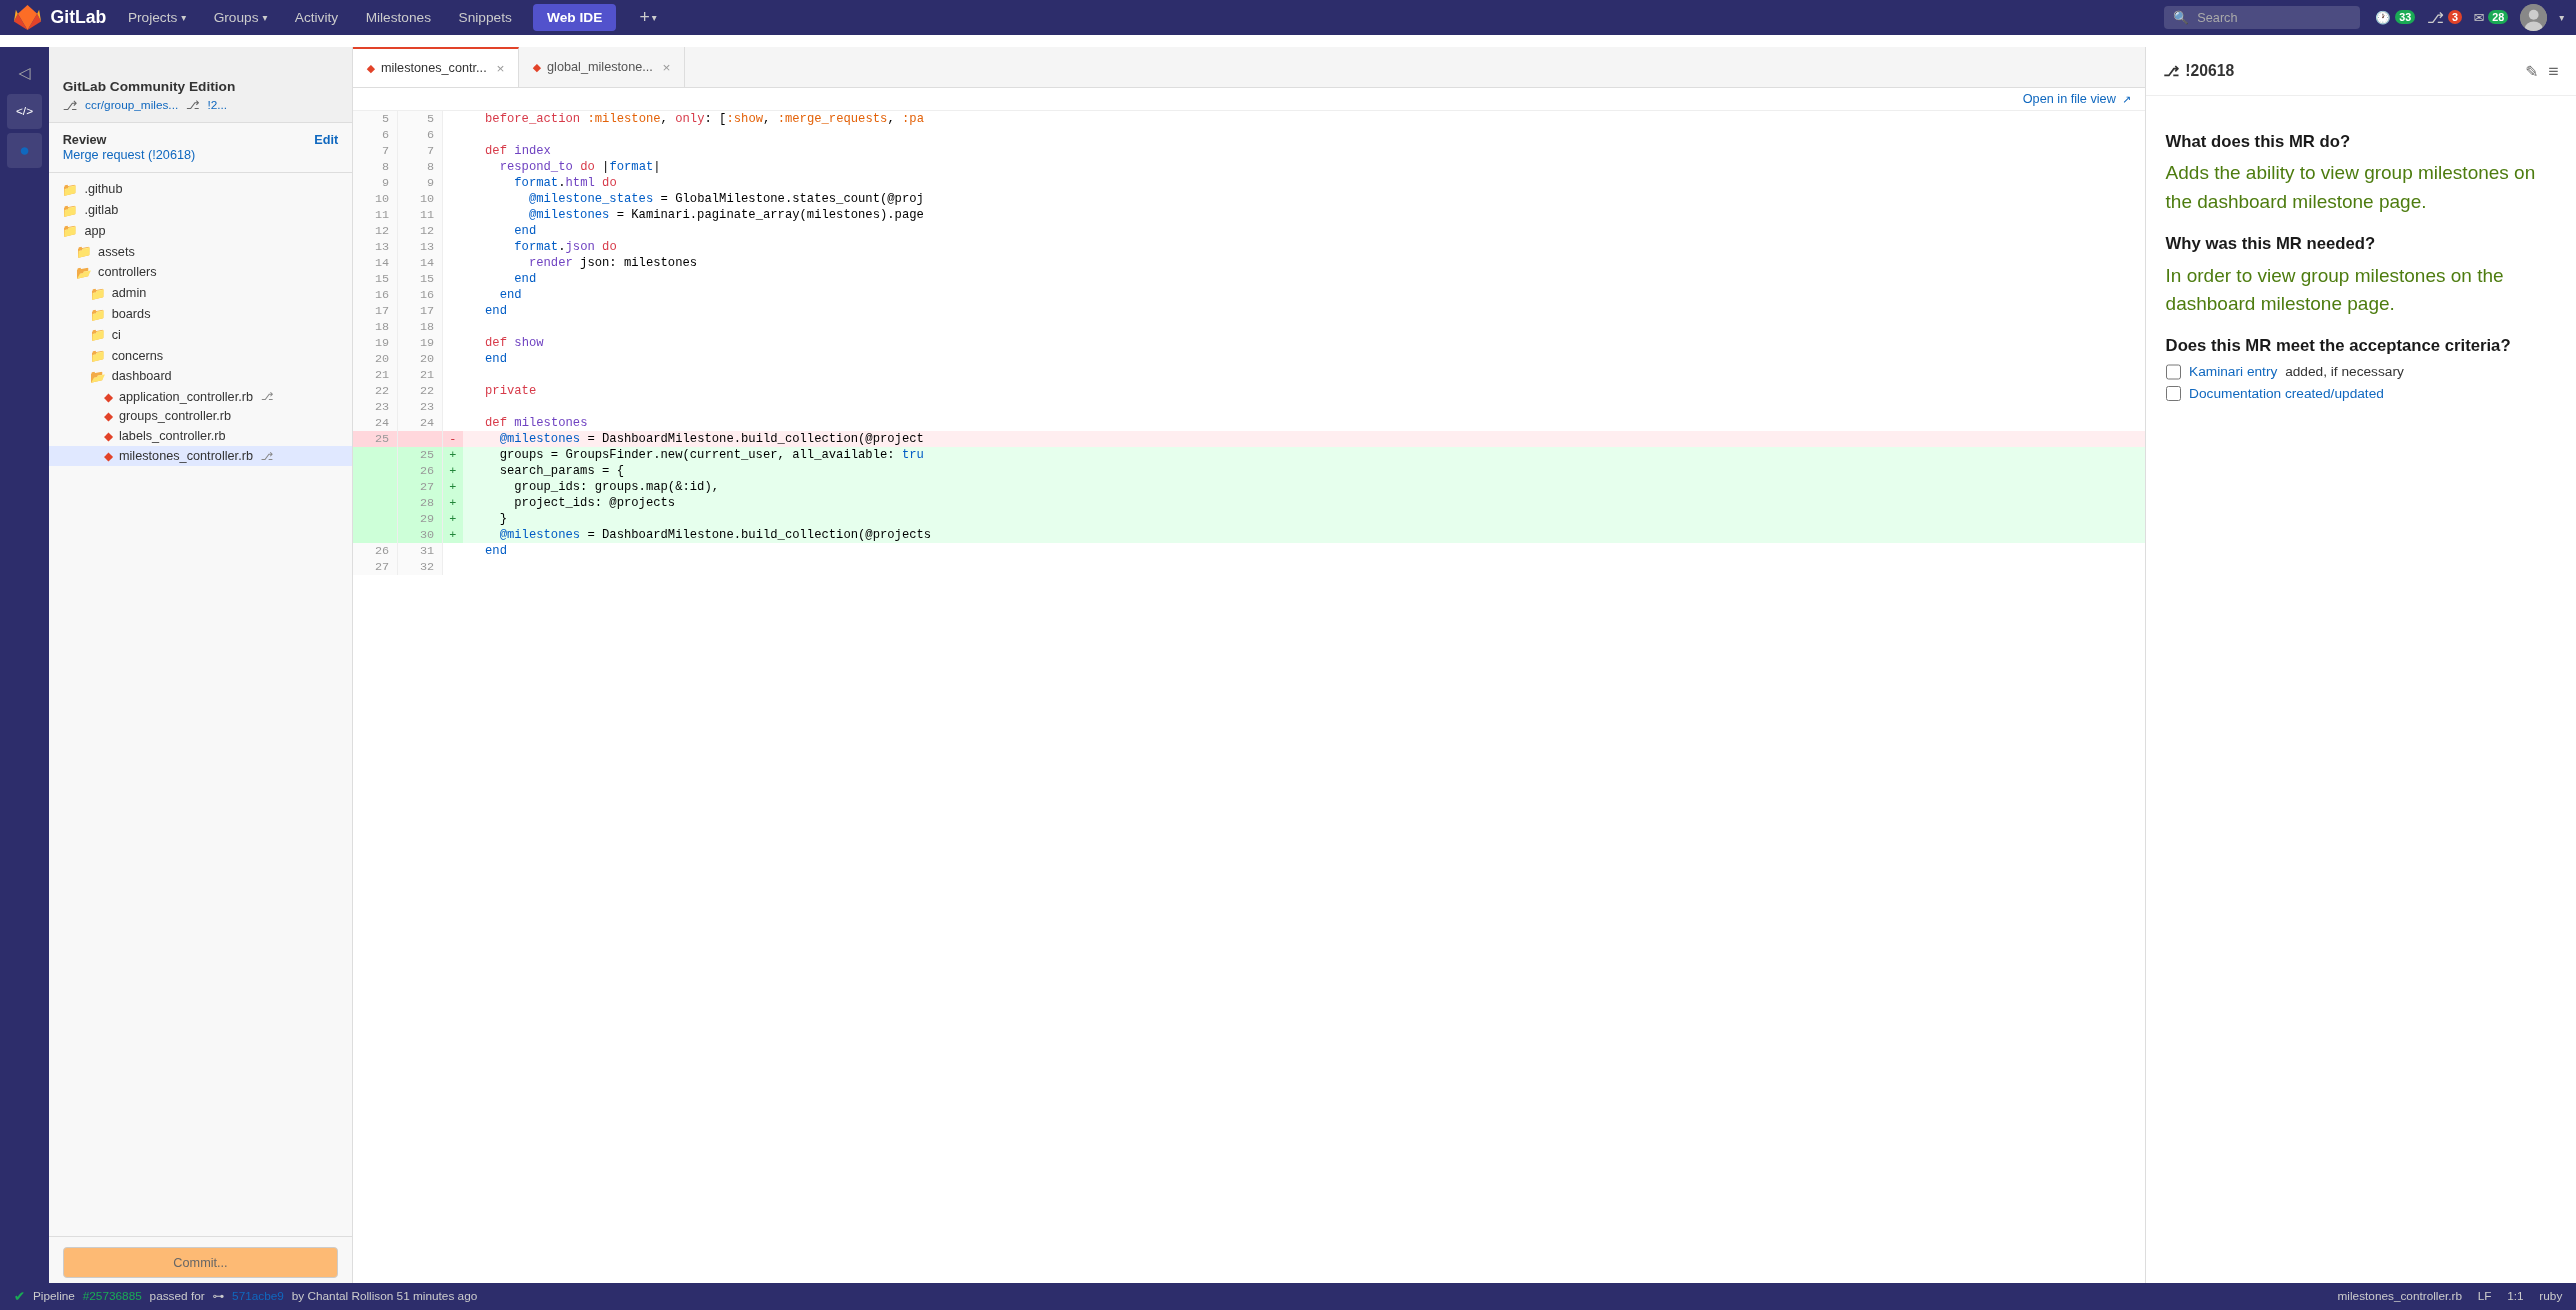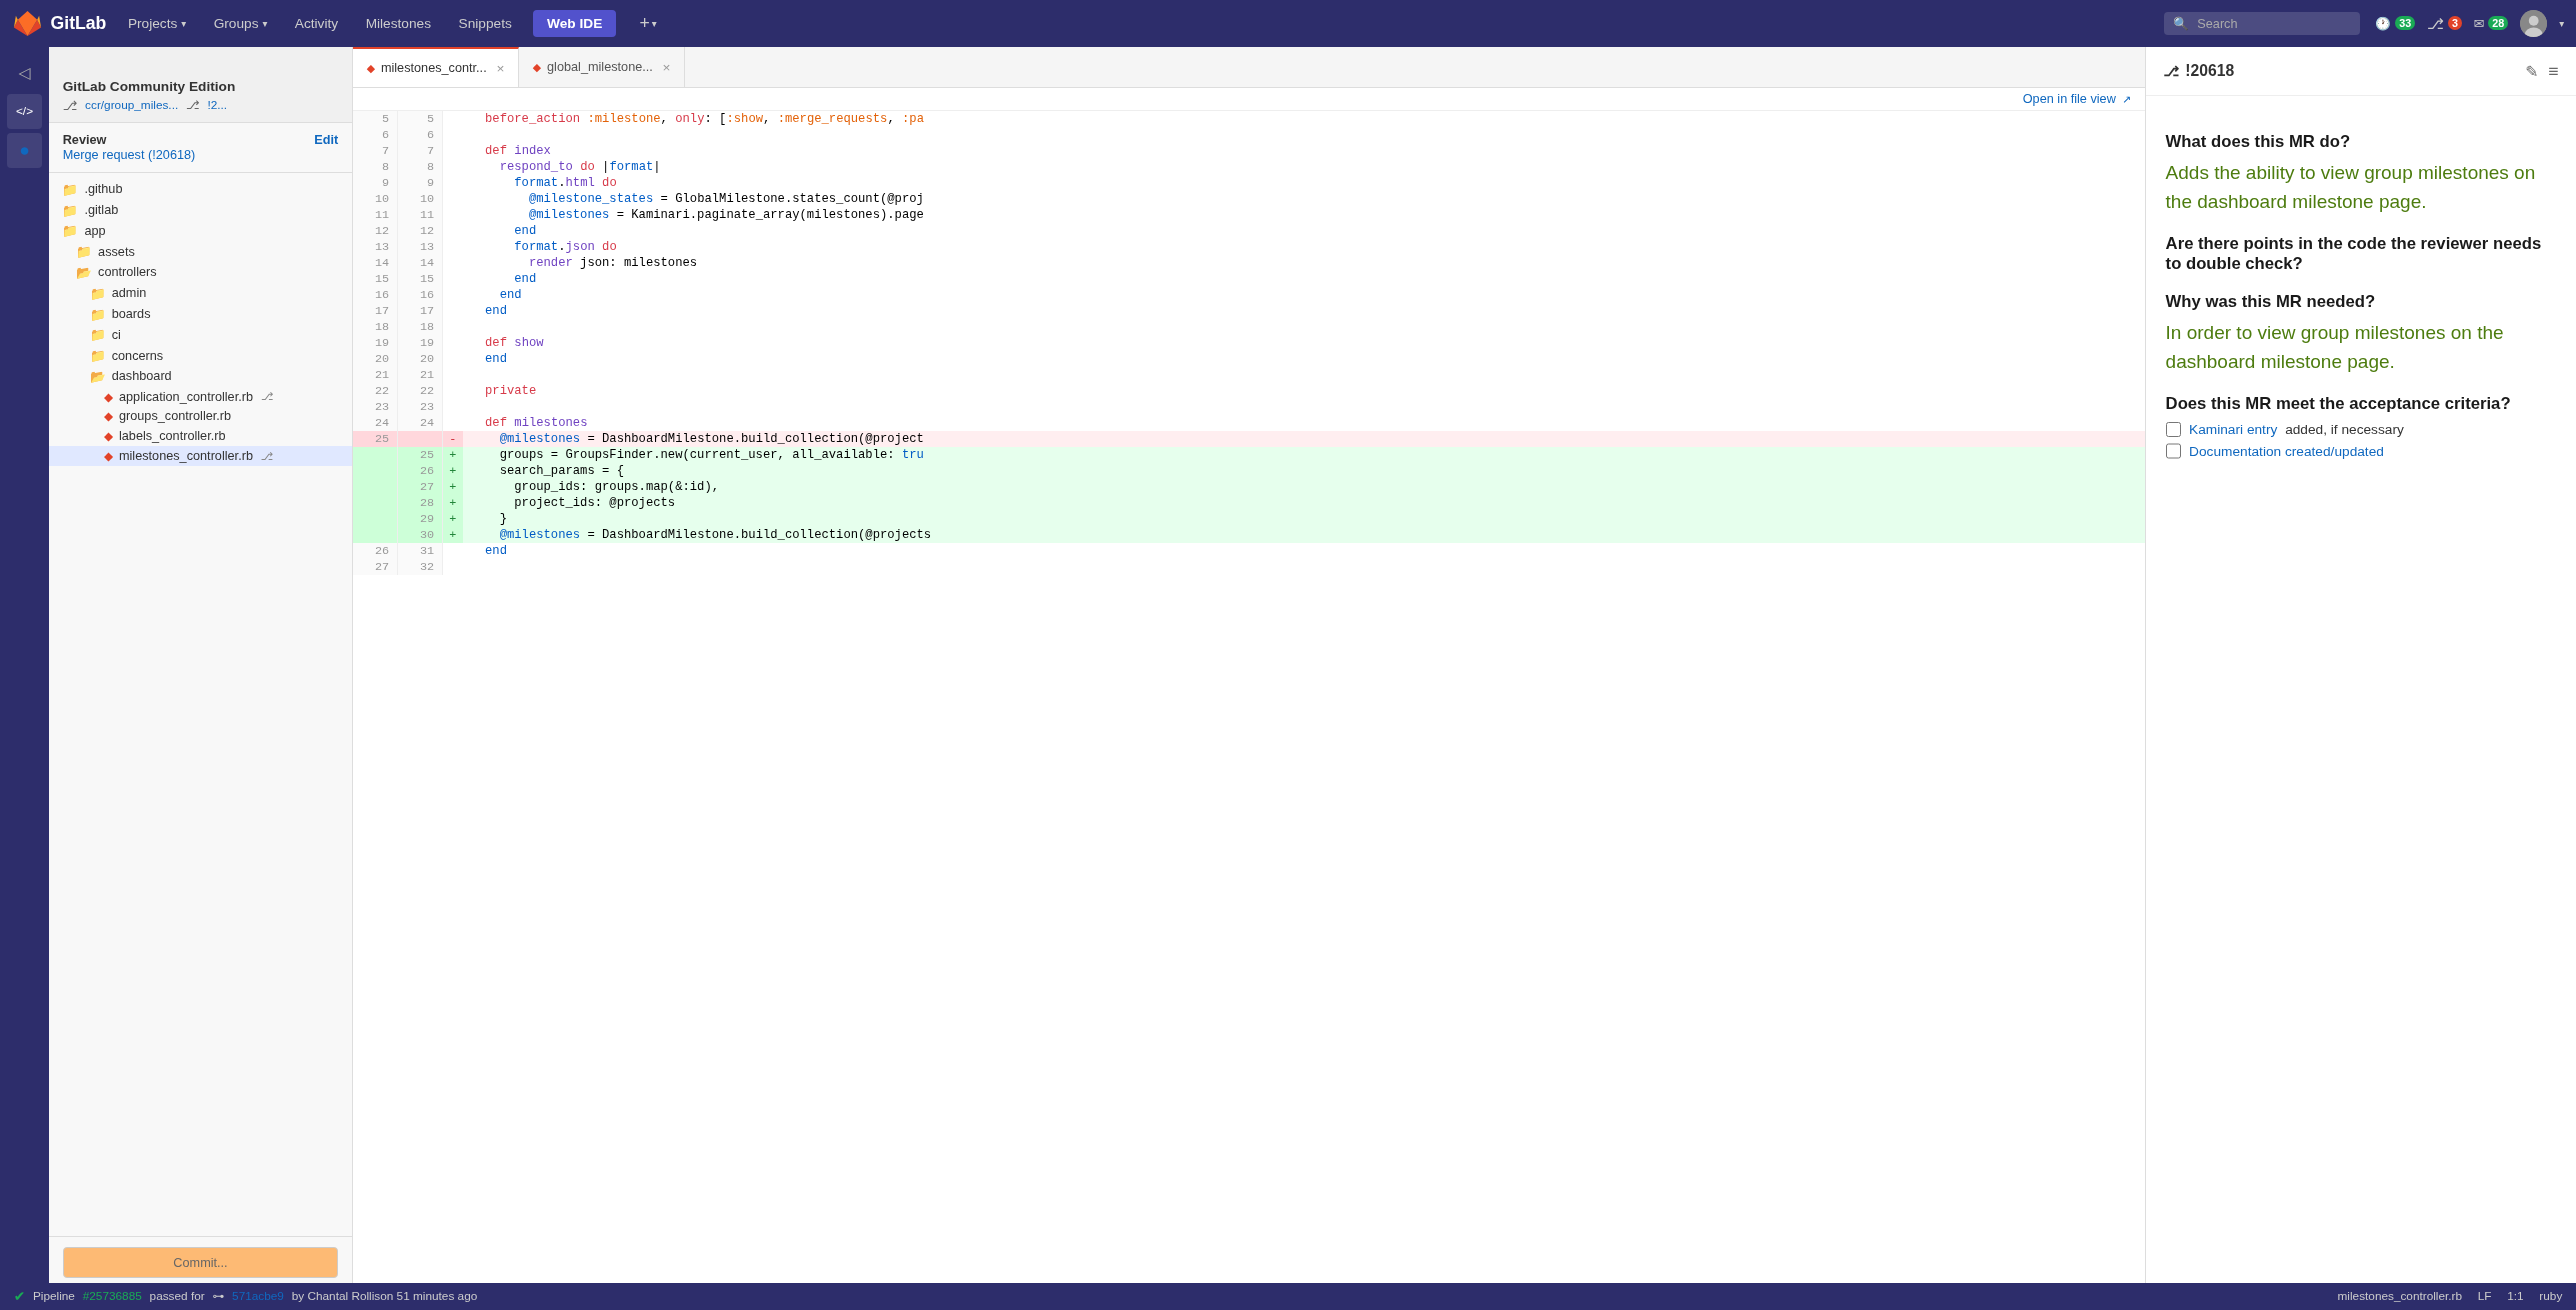--- a/index.html
+++ b/index.html
@@ -1,20 +1,20 @@
 <!DOCTYPE html>
 <html><head>
   <meta charset="utf-8">
   <style>
     * { box-sizing: border-box; margin: 0; padding: 0; }
     body { font-family: -apple-system, BlinkMacSystemFont, 'Segoe UI', sans-serif; font-size: 12.7px; background: #fff; overflow: hidden; }
 
     
     .navbar {
-      display: flex; align-items: center; height: 47px;
+      display: flex; align-items: center; height: 35px;
       background: #2d2d6b; color: #fff; padding: 0 11.8px; gap: 15.7px;
       position: fixed; top: 0; left: 0; right: 0; z-index: 100;
     }
     .navbar-brand { display: flex; align-items: center; gap: 7.8px; font-size: 17.6px; font-weight: bold; color: #fff; text-decoration: none; }
     .gitlab-logo { width: 31px; height: 31px; }
     .nav-item { color: #ccc; font-size: 13.7px; cursor: pointer; padding: 3.9px 5.9px; display: flex; align-items: center; gap: 3.9px; }
     .nav-webide { background: #5252cc; border-radius: 3.9px; padding: 5.9px 13.7px; color: #fff; font-size: 13.7px; font-weight: 600; cursor: pointer; }
     .nav-search { display: flex; align-items: center; background: rgba(255,255,255,0.15); border-radius: 3.9px; padding: 3.9px 9.8px; gap: 7.8px; min-width: 196px; color: #ccc; font-size: 12.7px; margin-left: auto; }
     .nav-icons { display: flex; align-items: center; gap: 11.8px; }
     .nav-icon-btn { display: flex; align-items: center; gap: 3.9px; color: #ccc; font-size: 12.7px; cursor: pointer; position: relative; }
@@ -524,21 +524,20 @@
         <span style="color:#666; font-size:15.7px; cursor:pointer;">✎</span>
         <span style="color:#666; font-size:17.6px; cursor:pointer;">≡</span>
       </div>
     </div>
 
     <div class="right-panel-body">
 
       <div class="section-heading">What does this MR do?</div>
       <div class="section-body">Adds the ability to view group milestones on the dashboard milestone page.</div>
 
-      <div class="section-heading">Are there points in the code the reviewer needs to double check?</div>
 
       <div class="section-heading">Why was this MR needed?</div>
       <div class="section-body">In order to view group milestones on the dashboard milestone page.</div>
 
       <div class="section-heading">Does this MR meet the acceptance criteria?</div>
 
       <div class="checkbox-item">
         <input type="checkbox" style="">
         <span style="color:#1068bf; cursor:pointer;">Kaminari entry</span>
         <span> added, if necessary</span>

